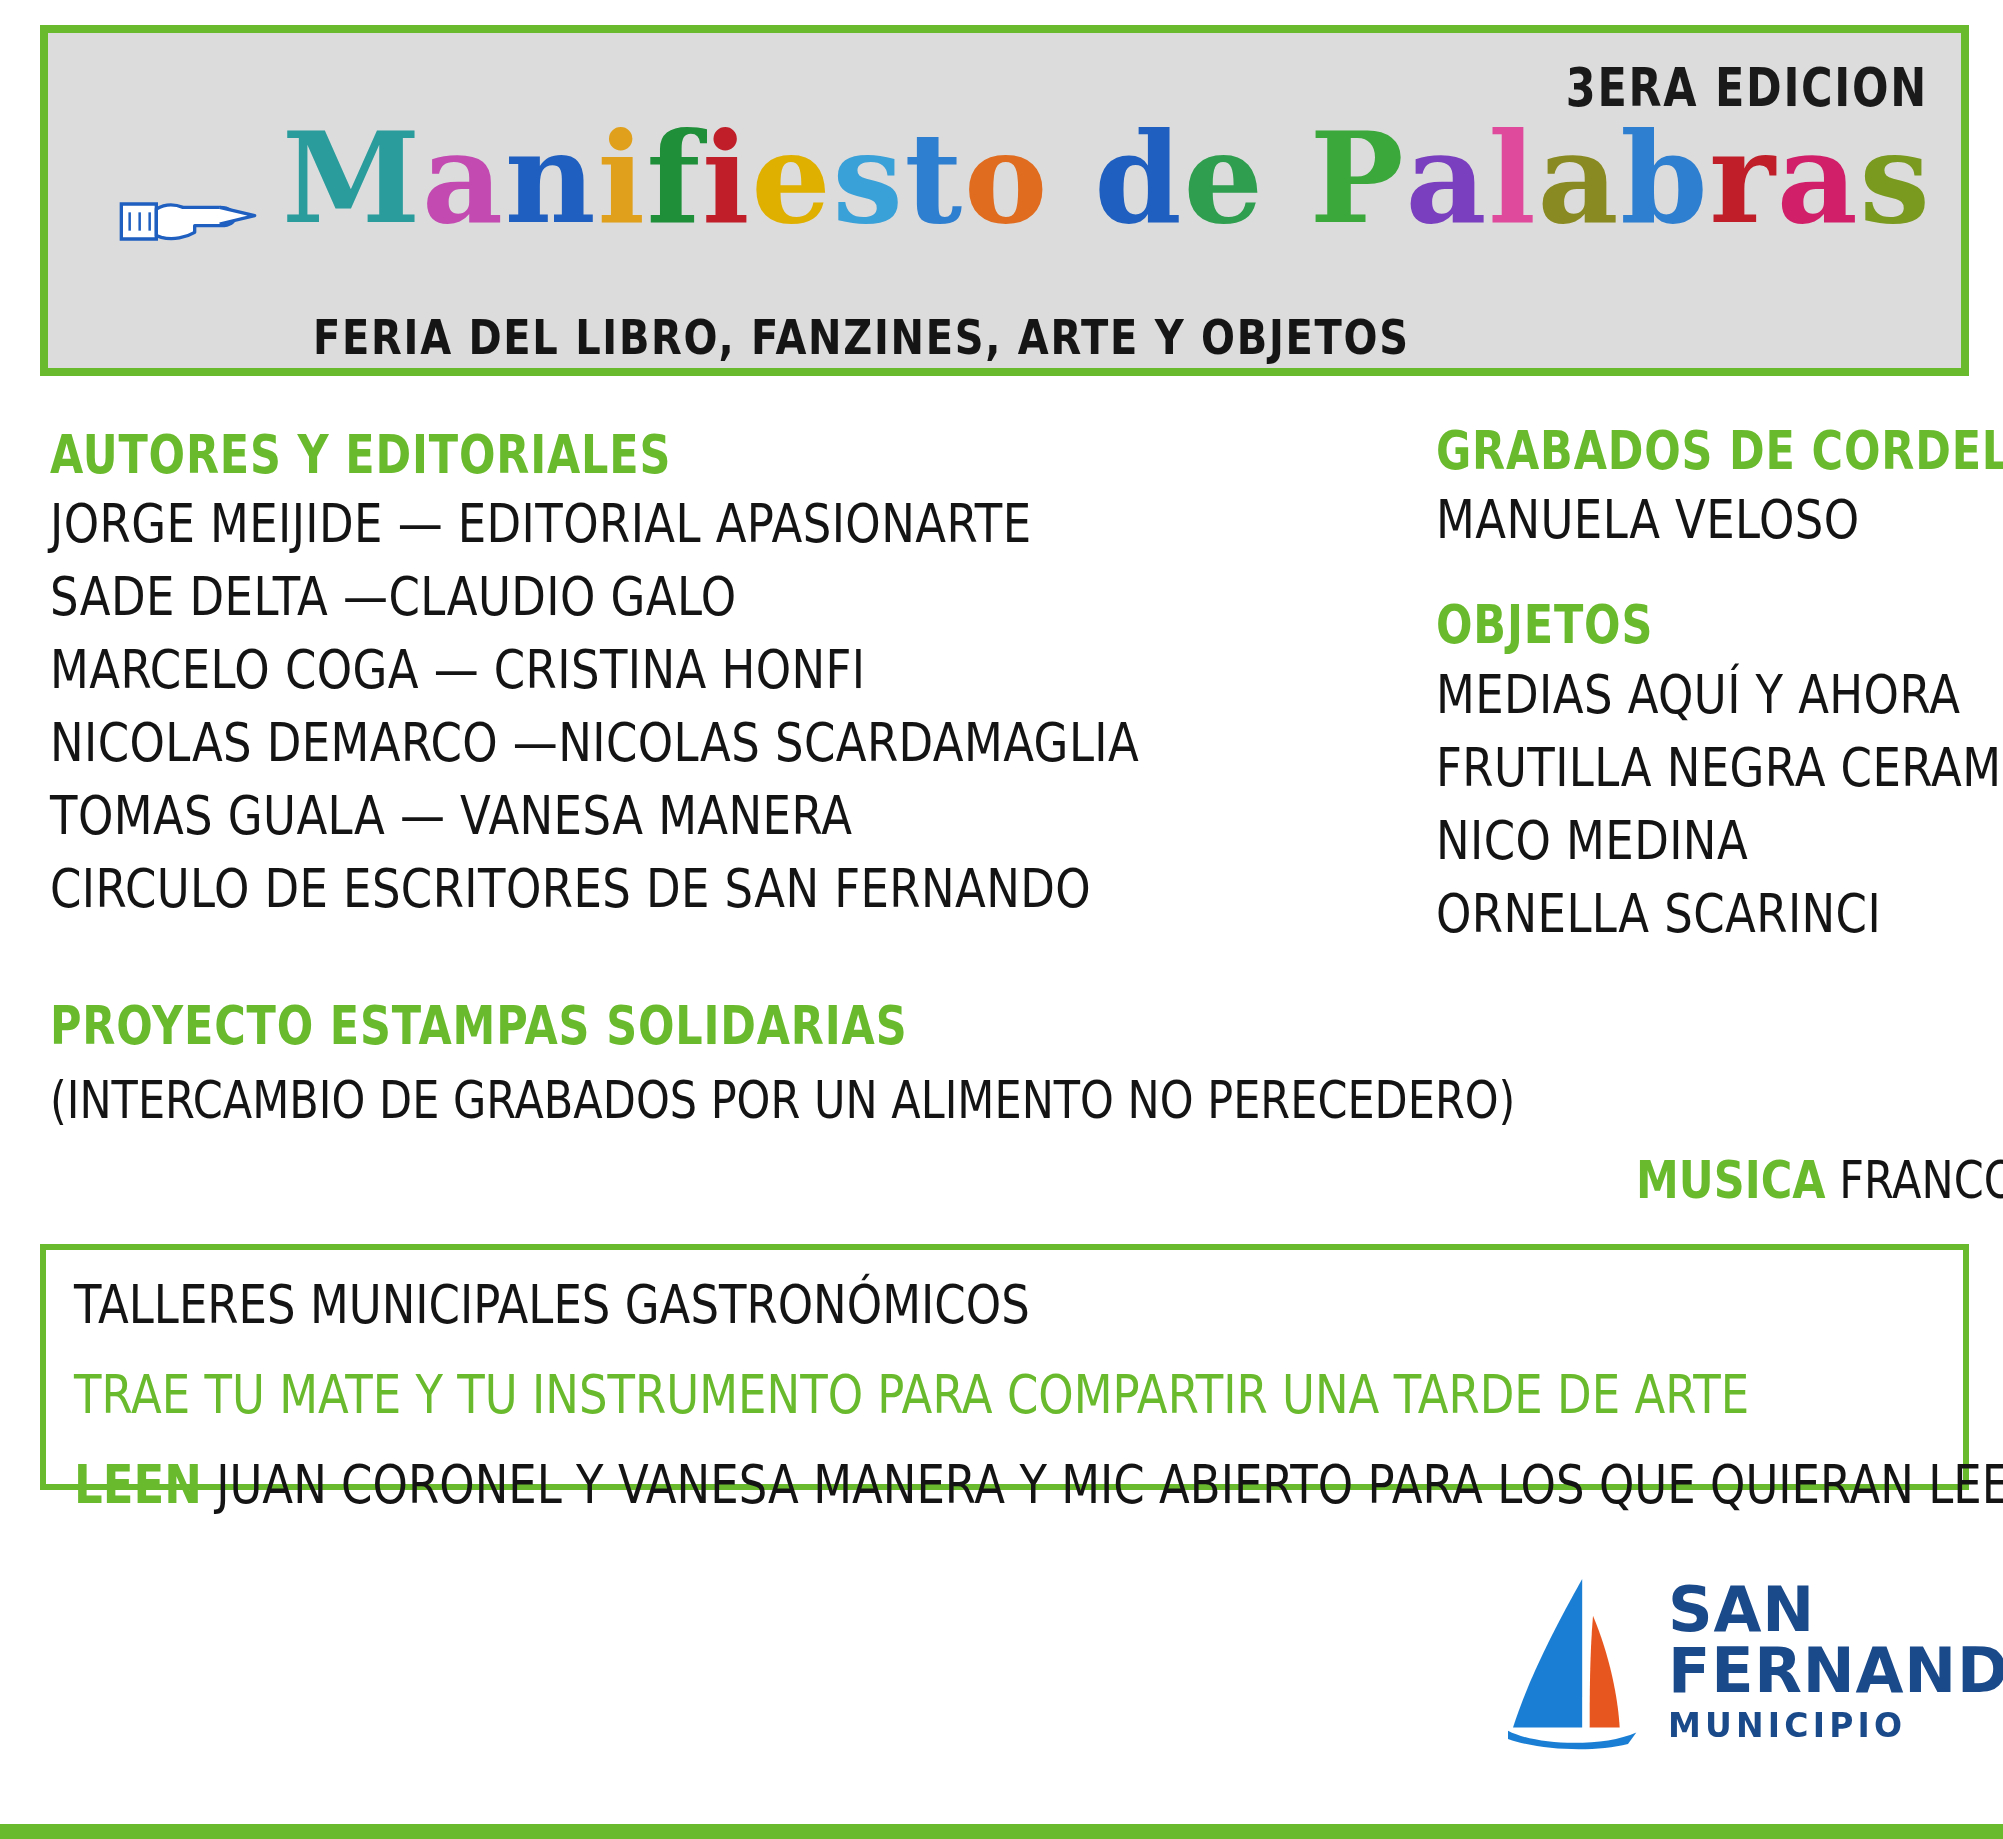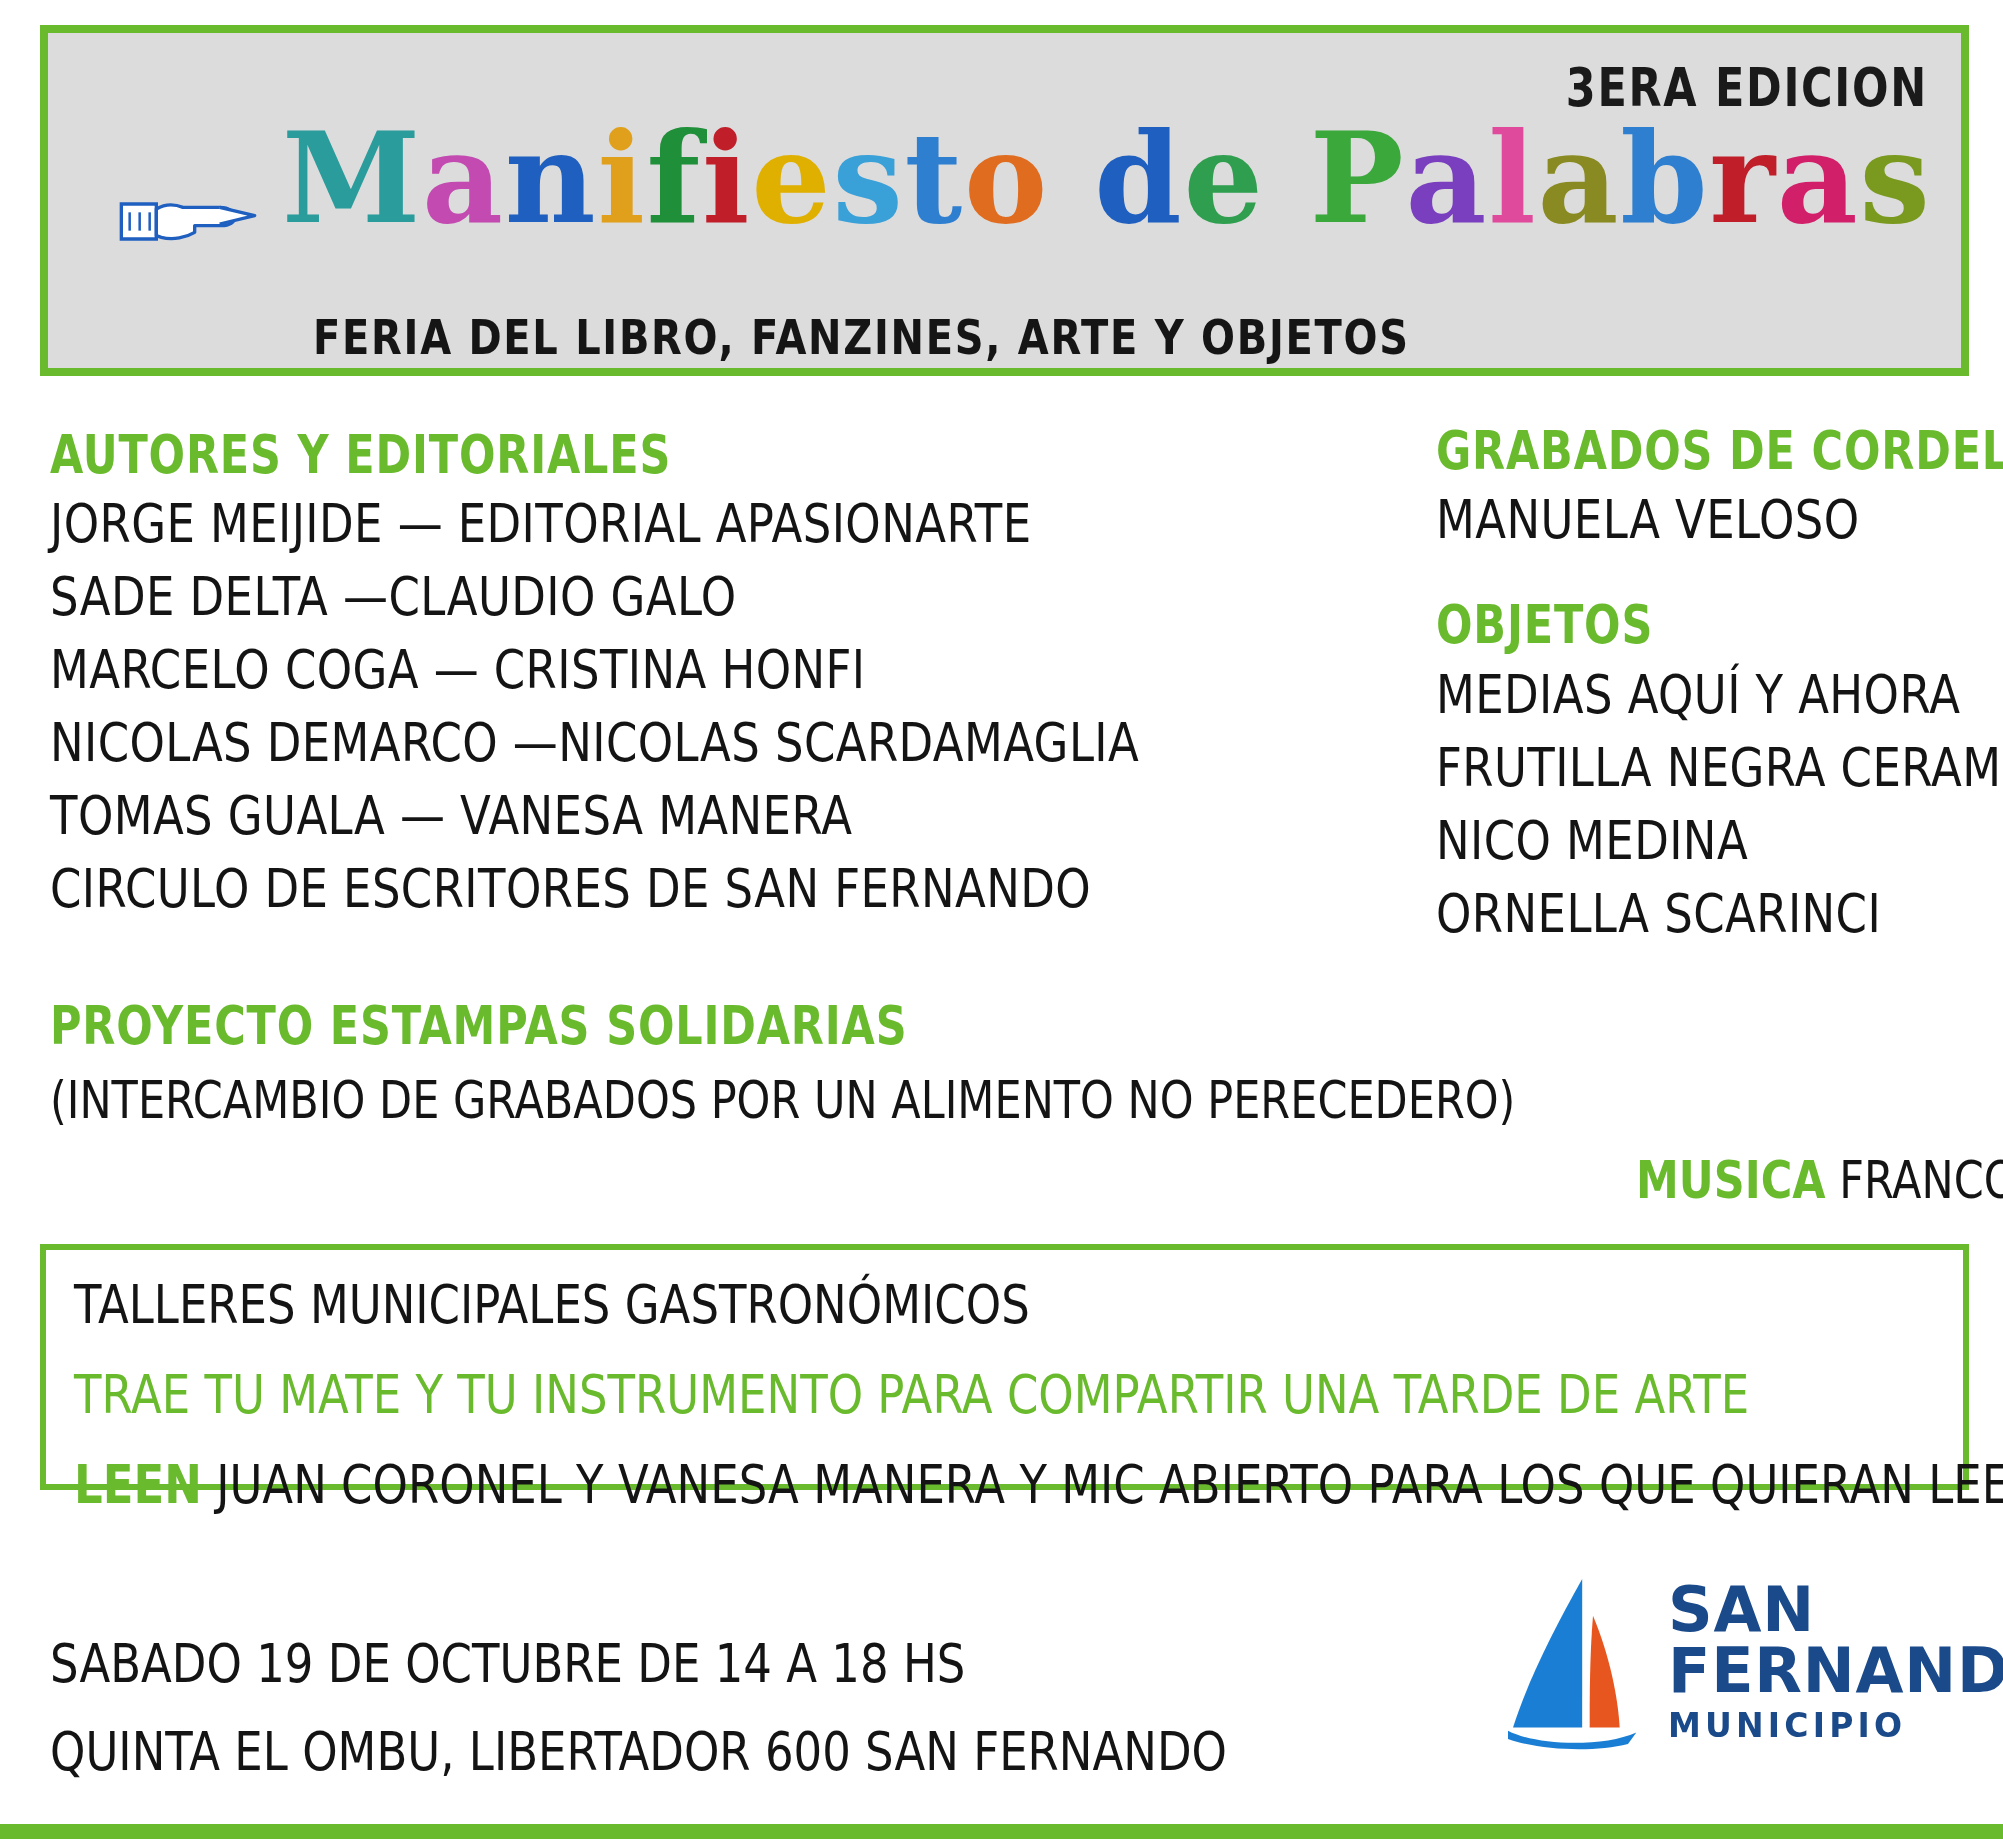--- a/index.html
+++ b/index.html
@@ -290,24 +290,20 @@
 
   <div class="green-box">
     <div class="gb-line">TALLERES  MUNICIPALES GASTRONÓMICOS</div>
     <div class="gb-line green">TRAE TU MATE Y TU INSTRUMENTO PARA COMPARTIR UNA TARDE DE ARTE</div>
     <div class="gb-line">
       <span class="lead">LEEN</span>
       <span class="rest">JUAN CORONEL Y VANESA MANERA Y MIC ABIERTO PARA LOS QUE QUIERAN LEER</span>
     </div>
   </div>
 
-  <div class="footer-info">
-    <div class="footer-line">SABADO 19 DE OCTUBRE DE 14 A 18 HS</div>
-    <div class="footer-line">QUINTA EL OMBU, LIBERTADOR 600 SAN FERNANDO</div>
-  </div>
 
   <div class="logo">
     <div class="logo-sail">
       <svg viewBox="0 0 180 215" width="150" height="180" xmlns="http://www.w3.org/2000/svg">
         <path d="M95 8 C60 70 30 130 12 186 L95 186 Z" fill="#1a7fd4"></path>
         <path d="M108 52 C128 100 138 150 140 186 L104 186 C104 150 104 100 108 52 Z" fill="#e8561f"></path>
         <path d="M6 190 C40 208 120 210 160 192 L150 206 C110 216 46 214 6 200 Z" fill="#1a7fd4"></path>
       </svg>
     </div>
     <div class="logo-text">

